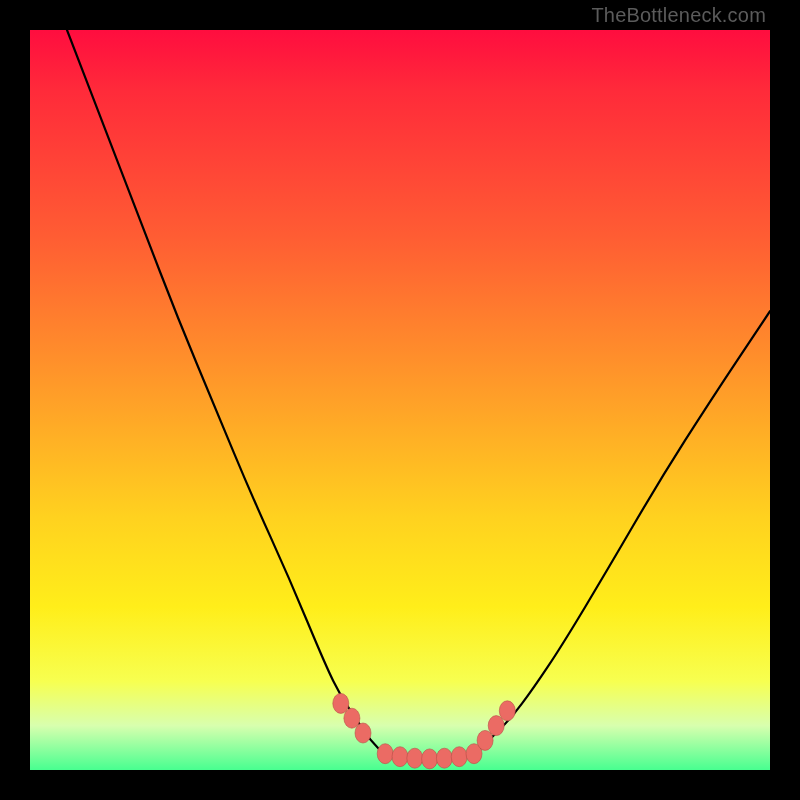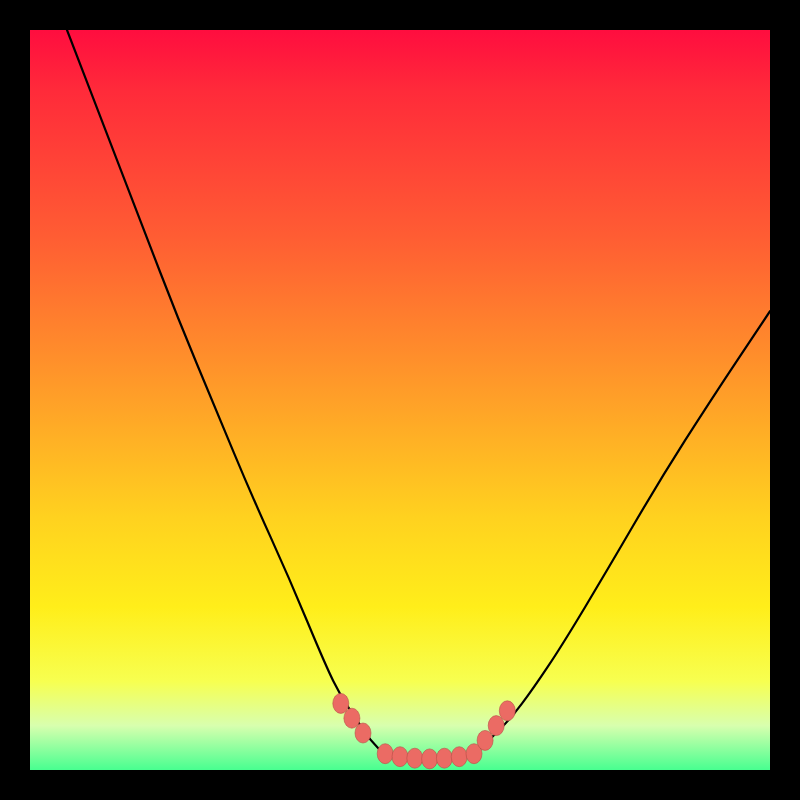--- a/index.html
+++ b/index.html
@@ -66,20 +66,21 @@
   .marker {
     fill: #eb6b64;
     stroke: #b84d46;
     stroke-width: 0.6;
   }
 </style>
 </head>
 <body>
 
 <div class="frame">
+  <div class="caption">TheBottleneck.com</div>
 
   <div class="plot-area">
     <svg class="curve" viewBox="0 0 740 740">
       <path id="left-branch" class="curve-path" d="M 37 0 Q 37 0 55.5 48.10000000000002 Q 74 96.20000000000005 92.5 144.3 Q 111 192.39999999999998 129.5 240.5 Q 148 288.6 166.5 333 Q 185 377.40000000000003 203.5 421.8 Q 222 466.2 240.5 506.9 Q 259 547.6 277.5 592 Q 296 636.4 303.4 651.2 Q 310.8 666 318.20000000000005 677.1 Q 325.6 688.2 333 699.3 Q 340.40000000000003 710.4 347.8 717.8 L 355.2 725.2"></path>
       <path id="floor-seg" class="curve-path" d="M 355.2 725.2 Q 355.2 725.2 362.6 727.05 Q 370 728.9 377.4 730.01 Q 384.8 731.12 392.20000000000005 731.49 Q 399.6 731.86 407 731.49 Q 414.40000000000003 731.12 421.8 730.01 Q 429.2 728.9 436.6 727.05 L 444 725.2"></path>
       <path id="right-branch" class="curve-path" d="M 444 725.2 Q 444 725.2 451.4 717.8 Q 458.8 710.4 469.9 699.3 Q 481 688.2 492.1 673.4000000000001 Q 503.20000000000005 658.6 518 636.4000000000001 Q 532.8 614.2 555 577.2 Q 577.2 540.2 603.1 495.8 Q 629 451.4 654.9000000000001 410.7 Q 680.8000000000001 370 710.4000000000001 325.6 L 740 281.2"></path>
       <g id="marker-group">
           <ellipse cx="310.8" cy="673.4" rx="8" ry="10" class="marker"></ellipse>
           <ellipse cx="321.9" cy="688.2" rx="8" ry="10" class="marker"></ellipse>
           <ellipse cx="333.0" cy="703.0" rx="8" ry="10" class="marker"></ellipse>

